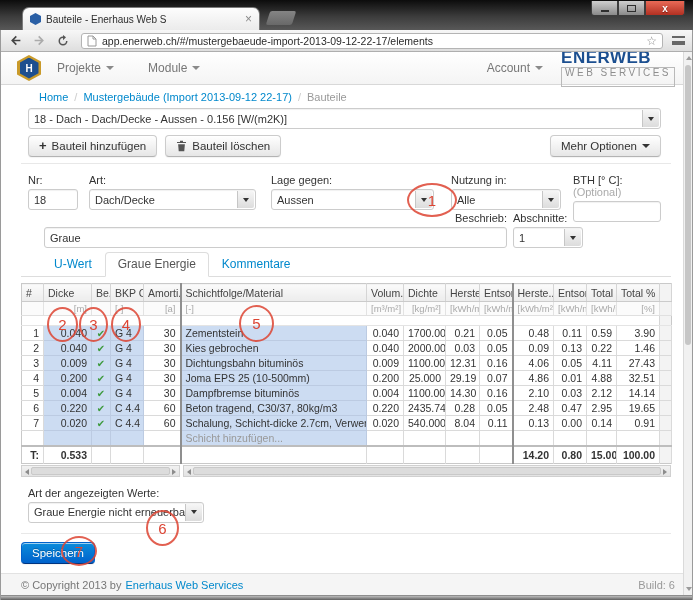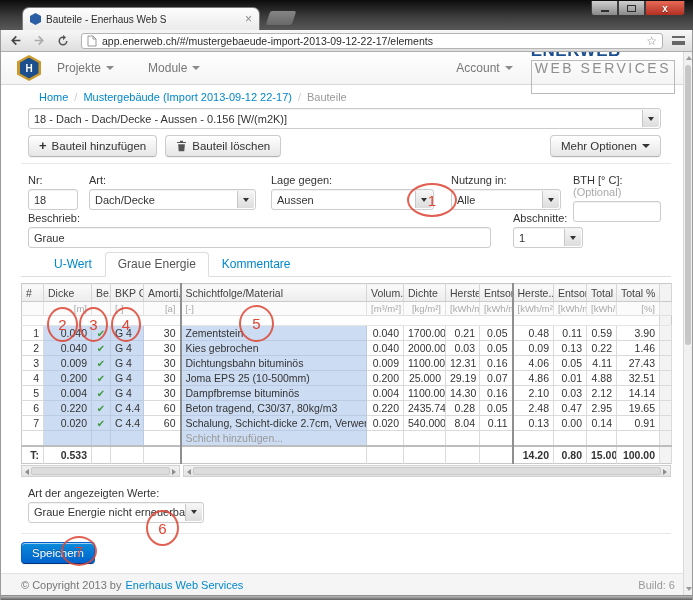--- a/index.html
+++ b/index.html
@@ -59,22 +59,22 @@
             display:flex; align-items:center; padding:0 8px 0 16px; position:relative; }
   .hexlogo { width:24px; height:26px; background:#c99a2a; clip-path:polygon(50% 0,100% 25%,100% 75%,50% 100%,0 75%,0 25%);
              display:flex; align-items:center; justify-content:center; margin-right:16px; }
   .hexlogo .inner { width:19px; height:21px; background:#1d4f8f; clip-path:polygon(50% 0,100% 25%,100% 75%,50% 100%,0 75%,0 25%);
              display:flex; align-items:center; justify-content:center; color:#fff; font-size:10px; font-weight:bold; }
   .navitem { color:#777; font-size:12px; margin-right:34px; display:flex; align-items:center; gap:5px; cursor:default; }
   .caret { width:0; height:0; border-left:4px solid transparent; border-right:4px solid transparent; border-top:4px solid #8a8a8a; display:inline-block; }
   .nav-right { margin-left:auto; display:flex; align-items:center; gap:18px; }
   .brand { text-align:left; line-height:1; }
   .brand-top { font-size:17px; font-weight:bold; color:#1c4f90; letter-spacing:.5px; }
-  .brand-box { display:inline-block; border:1px solid #b9b9b9; padding:0px 3px 18px 3px; margin-top:1px;
-               font-size:14px; color:#8e8e8e; letter-spacing:2.5px; }
+  .brand-box { display:inline-block; border:1px solid #b9b9b9; padding:0px 3px 8px 3px; margin-top:1px;
+               font-size:10px; color:#8e8e8e; letter-spacing:2.5px; }
 
   .breadcrumb { padding:6px 0 5px 38px; font-size:11px; color:#999; }
   .breadcrumb a { color:#0088cc; text-decoration:none; }
   .bc-sep { color:#ccc; padding:0 6px; }
 
   .content { padding:0 12px 0 20px; position:relative; }
   .field-label { font-size:11px; color:#333; margin:4px 0 3px 7px; }
   .hint { color:#aaa; }
 
   
@@ -302,21 +302,21 @@
         </div>
         <div class="f" style="left:552px;width:88px;">
           <div class="field-label"><span>BTH [° C]:</span> <span class="hint">(Optional)</span></div>
           <div class="w-input">
               <span></span>
             </div>
         </div>
       </div>
 
       <div class="formrow">
-        <div class="f" style="left:7px;width:463px;">
+        <div class="f" style="left:23px;width:463px;text-align:right;">
           <div class="field-label">Beschrieb:</div>
           <div class="w-input">
               <span>Graue</span>
             </div>
         </div>
         <div class="f" style="left:492px;width:70px;">
           <div class="field-label">Abschnitte:</div>
           <div class="w-input w-select">
               <span>1</span>
             <span class="dd-btn">

